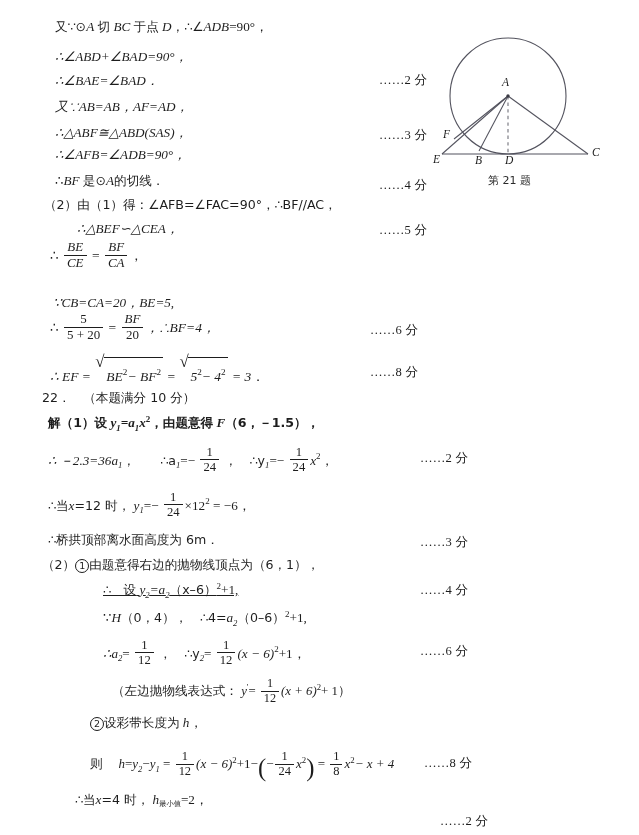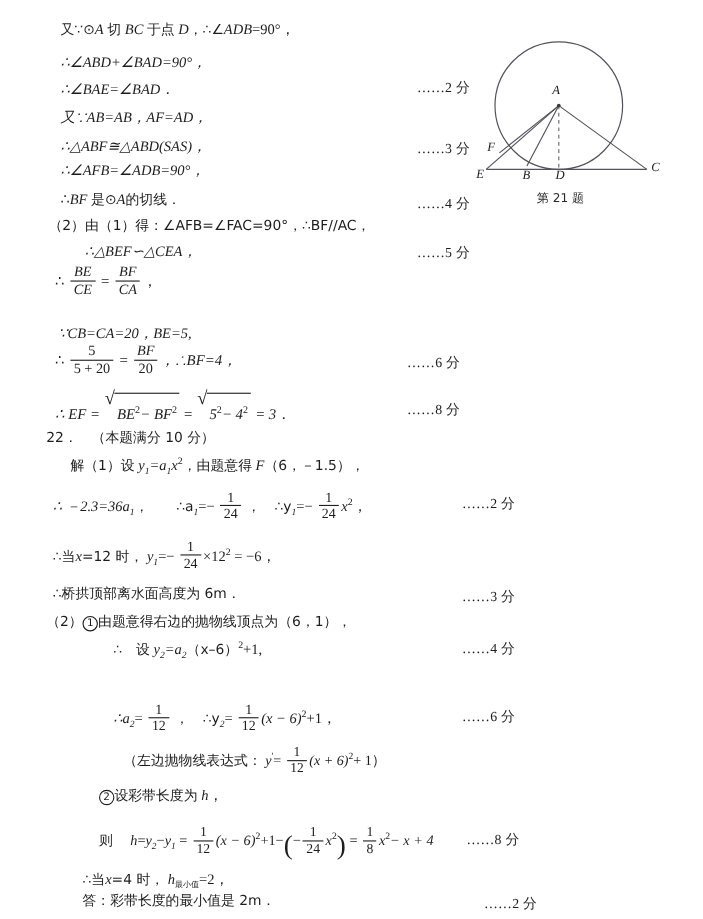--- a/index.html
+++ b/index.html
@@ -223,21 +223,21 @@
     <span class="figlabel" style="left:43px;  top:136px;">B</span>
     <span class="figlabel" style="left:160px; top:128px;">C</span>
     <span class="figlabel" style="left:73px;  top:136px;">D</span>
     <span class="figlabel" style="left:1px;   top:135px;">E</span>
     <span class="figlabel" style="left:11px;  top:110px;">F</span>
     <span class="figcaption" style="left:56px; top:155px;">第 21 题</span>
   </div>
 
   <div class="line cjk" style="left:42px; top:392px;">22．　（本题满分 10 分）</div>
 
-  <div class="line" style="left:64px; top:415px;">
+  <div class="line" style="left:48px; top:415px;font-weight:bold;">
     <span class="cjk">解（1）设</span>
     <span class="ital"><span>y</span><sub>1</sub><span>=a</span><sub>1</sub><span>x</span><sup class="n">2</sup></span><span class="cjk">，由题意得</span>
     <span class="ital">F</span><span class="cjk">（6，－1.5），</span>
   </div>
 
   <div class="line" style="left:48px; top:445px; font-size:13.2px;">
     <span class="ital">∴  －2.3=36a</span><sub>1</sub><span class="cjk">，　　∴a</span><sub>1</sub><span>=−</span>
     <span class="frac">
       <span class="num">1</span>
       <span class="den">24</span>
@@ -258,25 +258,28 @@
     </span><span>×12</span><sup class="n">2</sup>
     <span>= −6，</span>
   </div>
 
   <div class="line cjk" style="left:48px; top:534px;">∴桥拱顶部离水面高度为 6m．</div>
 
   <div class="line" style="left:42px; top:558px;">
     <span class="cjk">（2）</span><span class="circnum">1</span><span class="cjk">由题意得右边的抛物线顶点为（6，1），</span>
   </div>
 
-  <div class="line" style="left:103px; top:582px;">
+  <div class="line" style="left:103px; top:582px;text-decoration:underline;">
     <span class="cjk">∴　设</span>
     <span class="ital">y</span><sub>2</sub><span class="ital">=a</span><sub>2</sub><span class="cjk">（x–6）</span><sup class="n">2</sup><span>+1,</span>
   </div>
 
+  <div class="line" style="left:103px; top:610px;">
+    <span>∵</span><span class="ital">H</span><span class="cjk">（0，4），　∴4=</span><span class="ital">a</span><sub>2</sub><span class="cjk">（0–6）</span><sup class="n">2</sup><span>+1,</span>
+  </div>
 
   <div class="line" style="left:103px; top:638px; font-size:13.2px;">
     <span class="ital">∴a</span><sub>2</sub><span>=</span>
     <span class="frac">
       <span class="num">1</span>
       <span class="den">12</span>
     </span>
     <span class="cjk">，　∴y</span><sub>2</sub><span>=</span>
     <span class="frac">
       <span class="num">1</span>
@@ -314,21 +317,20 @@
       <span class="num">1</span>
       <span class="den">8</span>
     </span><span class="ital">x</span><sup class="n">2</sup><span class="ital">− x + 4</span>
   </div>
 
   <div class="line" style="left:75px; top:793px;">
     <span class="cjk">∴当</span><span class="ital">x</span><span class="cjk">=4 时，</span>
     <span class="ital">h</span><sub class="cjksub">最小值</sub><span>=2，</span>
   </div>
 
-  <div class="line cjk" style="left:75px; top:813px;">答：彩带长度的最小值是 2m．</div>
 
   <div class="score" style="left:420px; top:450px;">……2 分</div>
   <div class="score" style="left:420px; top:534px;">……3 分</div>
   <div class="score" style="left:420px; top:582px;">……4 分</div>
   <div class="score" style="left:420px; top:643px;">……6 分</div>
   <div class="score" style="left:424px; top:755px;">……8 分</div>
   <div class="score" style="left:440px; top:813px;">……2 分</div>
 
 </div>
 

